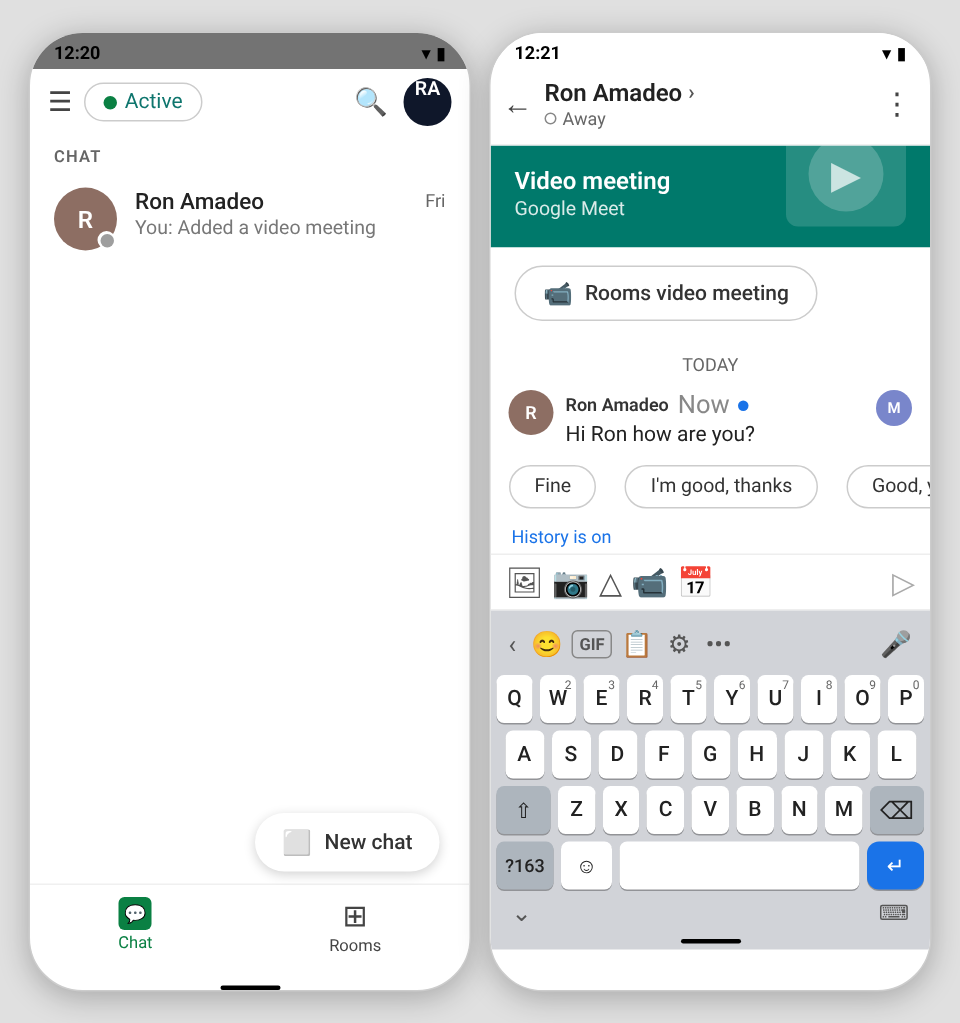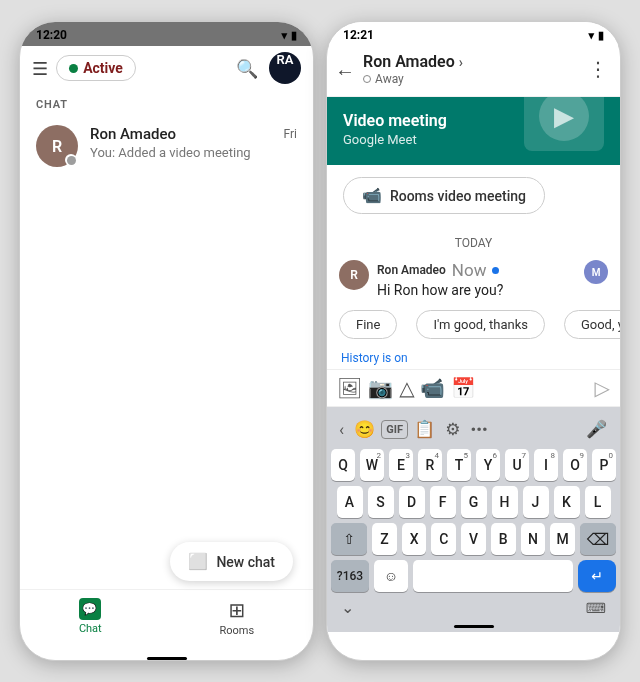--- a/index.html
+++ b/index.html
@@ -49,22 +49,22 @@
     }
     .hamburger-icon { font-size: 18px; color: #444; cursor: pointer; }
     .active-badge {
       display: flex;
       align-items: center;
       gap: 5px;
       border: 1px solid #ccc;
       border-radius: 20px;
       padding: 4px 12px;
       font-size: 14px;
-      font-weight: 700;
-      color: #7f1d1d;
+      font-weight: 400;
+      color: #0f766e;
     }
     .active-dot { width: 9px; height: 9px; background: #0a8043; border-radius: 50%; }
     .header-right { margin-left: auto; display: flex; align-items: center; gap: 10px; }
     .search-icon { font-size: 18px; color: #444; }
     .avatar-left {
       width: 32px; height: 32px; border-radius: 50%;
       background: #0f172a;
       overflow: hidden;
       display: flex; align-items: flex-start; justify-content: center;
       font-size: 13px; color: #fff; font-weight: 600;

